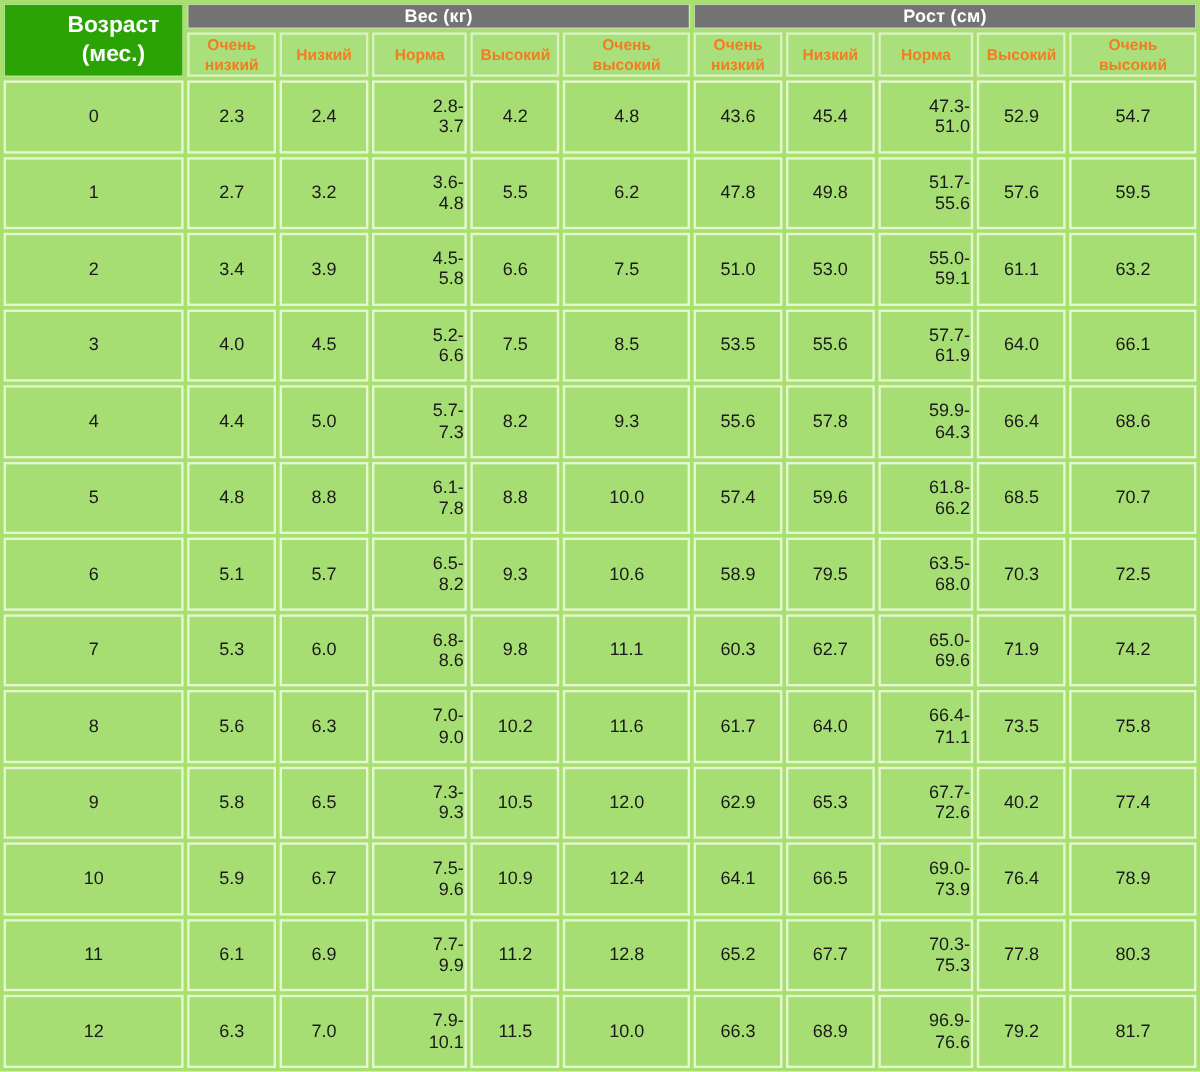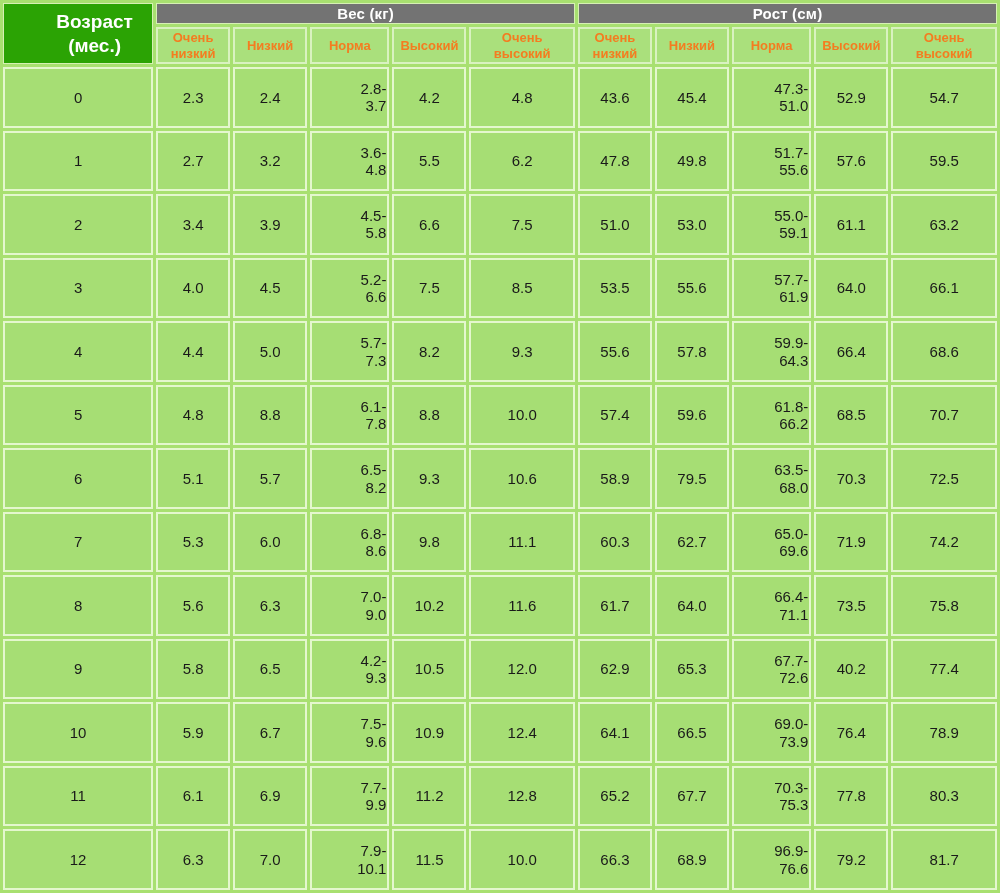--- a/index.html
+++ b/index.html
@@ -237,21 +237,21 @@
         <td class="data-cell"><span>61.7</span></td>
         <td class="data-cell"><span>64.0</span></td>
         <td class="data-cell range"><span>66.4-</span><br><span>71.1</span></td>
         <td class="data-cell"><span>73.5</span></td>
         <td class="data-cell"><span>75.8</span></td>
       </tr>
       <tr>
         <td class="data-cell age">9</td>
         <td class="data-cell"><span>5.8</span></td>
         <td class="data-cell"><span>6.5</span></td>
-        <td class="data-cell range"><span>4.2-</span><br><span>9.3</span></td>
+        <td class="data-cell range"><span>7.3-</span><br><span>9.3</span></td>
         <td class="data-cell"><span>10.5</span></td>
         <td class="data-cell"><span>12.0</span></td>
         <td class="data-cell"><span>62.9</span></td>
         <td class="data-cell"><span>65.3</span></td>
         <td class="data-cell range"><span>67.7-</span><br><span>72.6</span></td>
         <td class="data-cell"><span>40.2</span></td>
         <td class="data-cell"><span>77.4</span></td>
       </tr>
       <tr>
         <td class="data-cell age">10</td>

